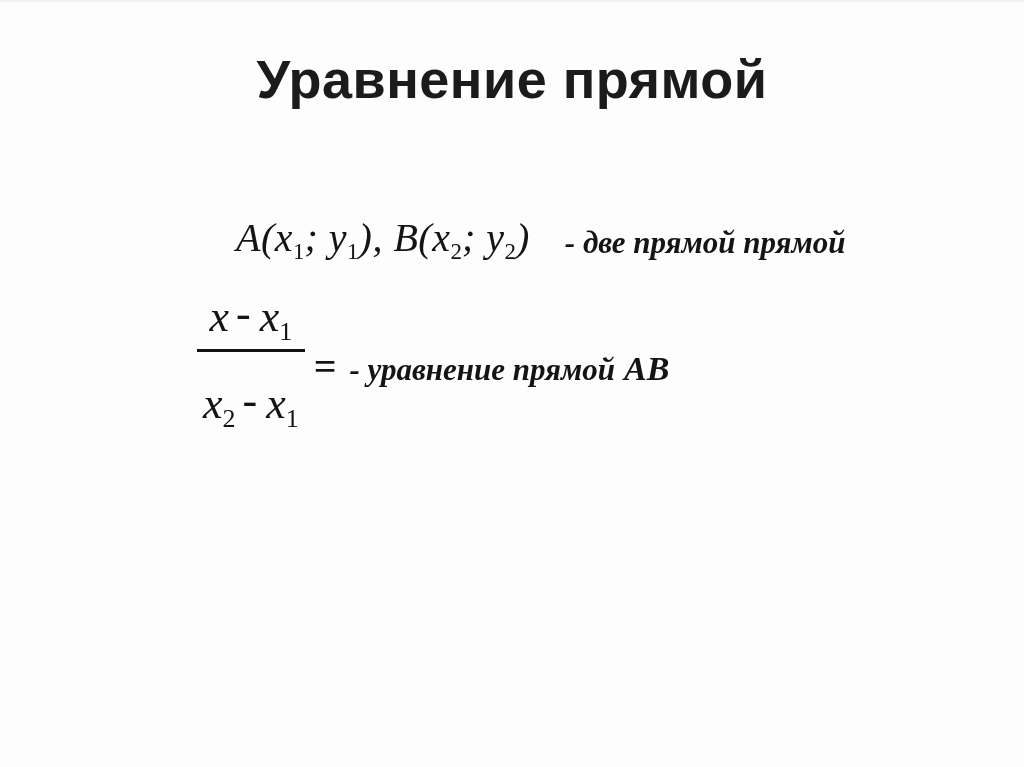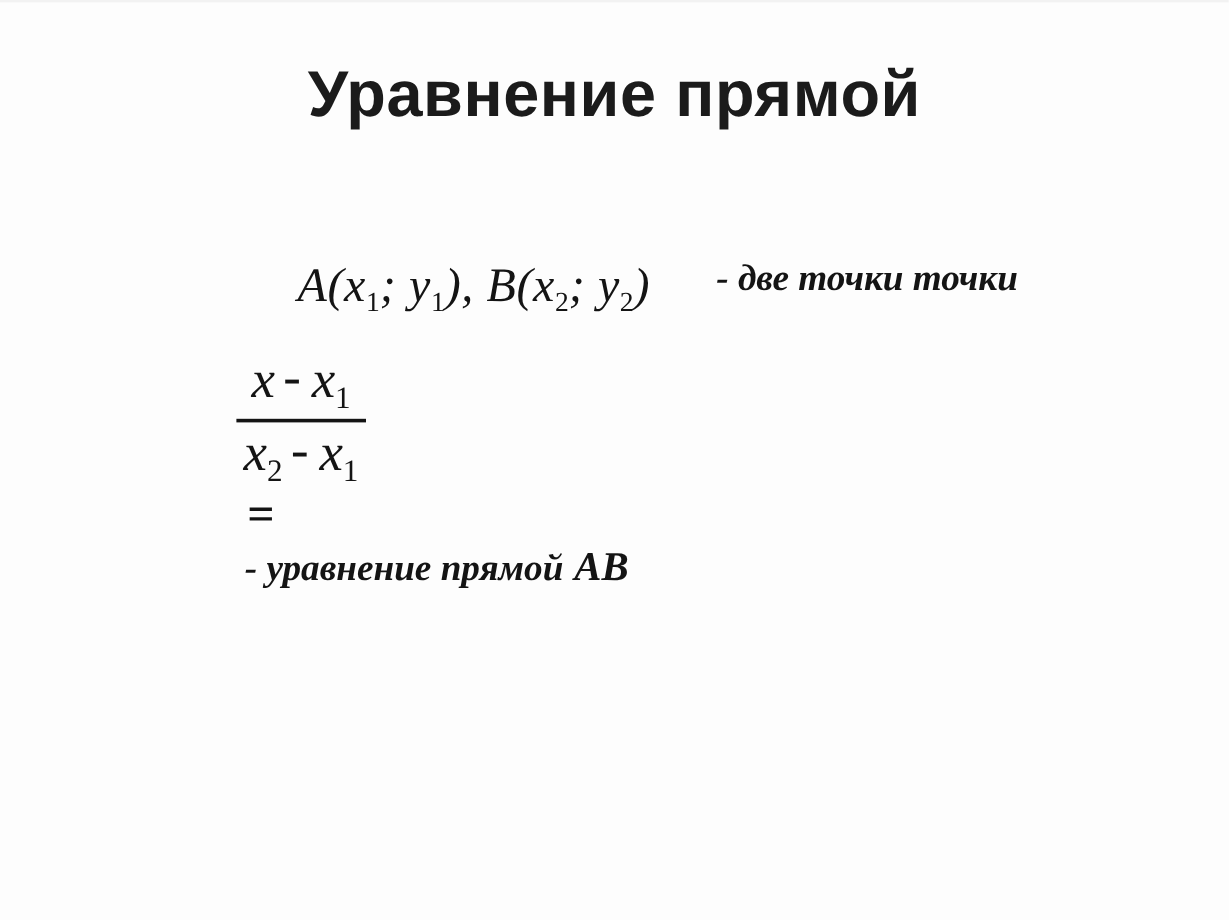--- a/index.html
+++ b/index.html
@@ -33,27 +33,26 @@
     font-weight: 700;
     font-size: 54px;
     letter-spacing: 0.5px;
     line-height: 1.2;
     color: #1b1b1b;
   }
 
   
   .row-points {
     position: absolute;
-    left: 248px;
+    left: 236px;
     top: 212px;
     display: flex;
-    align-items: flex-start;
+    align-items: flex-end;
     color: #141414;
     white-space: pre;
-    gap: 20px;
   }
   .math1 {
     font-style: italic;
     font-size: 40px;
     letter-spacing: 0.5px;
   }
   .row-points .msub {
     font-style: normal;
     font-size: 23px;
     position: relative;
@@ -68,42 +67,42 @@
     color: #141414;
     white-space: pre;
   }
   .cap1 { margin-left: 35px; }
 
   .row-eq {
     position: absolute;
     left: 197px;
     top: 292px;
     display: flex;
-    align-items: flex-start;
+    align-items: center;
     color: #141414;
-    flex-direction: column;
   }
   .frac {
     display: inline-block;
     text-align: center;
     font-style: italic;
     font-size: 44px;
   }
   .frac .num {
     display: block;
     line-height: 46px;
     padding: 0 6px 3px 6px;
     border-bottom: 3px solid #141414;
     white-space: nowrap;
   }
   .frac .den {
     display: block;
-    line-height: 46px;
+    line-height: 66px;
     padding: 3px 6px 0 6px;
     white-space: nowrap;
+    margin-top: 16px;
   }
   .frac .msub {
     font-style: normal;
     font-size: 26px;
     position: relative;
     top: 9px;
   }
   .minus {
     display: inline-block;
     margin: 0 9px 0 7px;
@@ -125,21 +124,21 @@
 </style>
 </head>
 <body>
 
 <div class="slide">
 
   <div class="title">Уравнение прямой</div>
 
   <div class="row-points">
     <span class="math1"><span>A(x</span><span class="msub">1</span><span>; y</span><span class="msub">1</span><span>), B(x</span><span class="msub">2</span><span>; y</span><span class="msub">2</span><span>)</span></span>
-    <span class="caption cap1">- две точки точки</span>
+    <span class="caption cap1">- две прямой прямой</span>
   </div>
 
   <div class="row-eq">
 
     <span class="frac">
       <span class="num"><span>x</span><span class="minus">-</span><span>x</span><span class="msub">1</span></span>
       <span class="den"><span>x</span><span class="msub">2</span><span class="minus">-</span><span>x</span><span class="msub">1</span></span>
     </span>
 
     <span class="eq">=</span>

